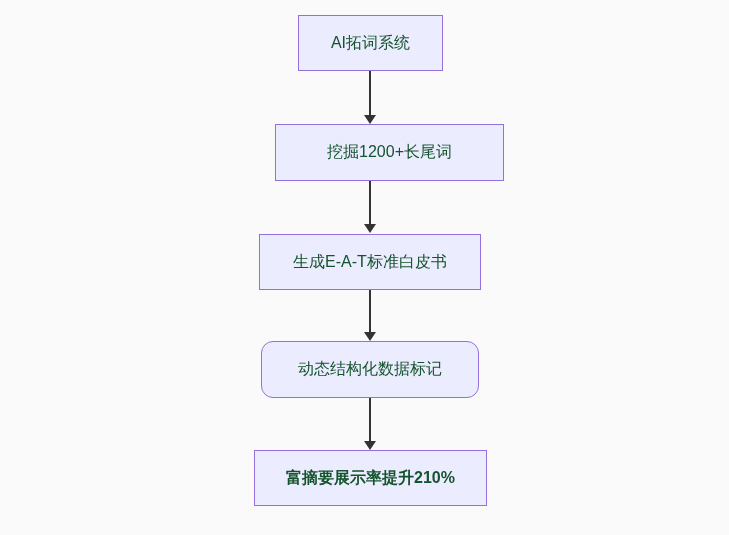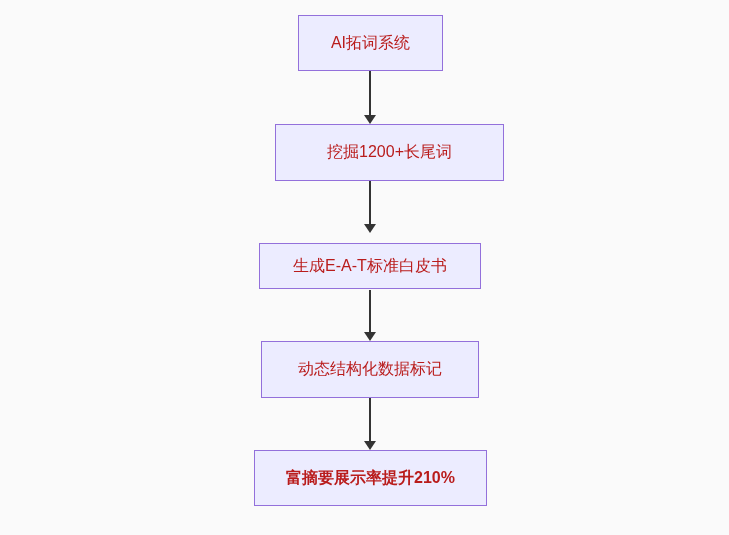--- a/index.html
+++ b/index.html
@@ -13,28 +13,28 @@
   }
   .node {
     position: absolute;
     box-sizing: border-box;
     background: #ECECFF;
     border: 1.5px solid #9370DB;
     display: flex;
     align-items: center;
     justify-content: center;
     font-size: 16px;
-    color: #b91c1c;
+    color: #14532d;
     text-align: center;
     white-space: nowrap;
   }
   .n1 { left: 298px; top: 15px;  width: 145px; height: 56px; }
   .n2 { left: 275px; top: 124px; width: 229px; height: 57px; }
-  .n3 { left: 259px; top: 243px; width: 222px; height: 46px; }
-  .n4 { left: 261px; top: 341px; width: 218px; height: 57px; }
+  .n3 { left: 259px; top: 234px; width: 222px; height: 56px; }
+  .n4 { left: 261px; top: 341px; width: 218px; height: 57px; border-radius: 12px; }
   .n5 { left: 254px; top: 450px; width: 233px; height: 56px; font-weight: bold; }
   .arrow {
     position: absolute;
     width: 14px;
     display: flex;
     flex-direction: column;
     align-items: center;
   }
   .a1 { left: 363px; top: 71px;  height: 53px; }
   .a2 { left: 363px; top: 181px; height: 52px; }

